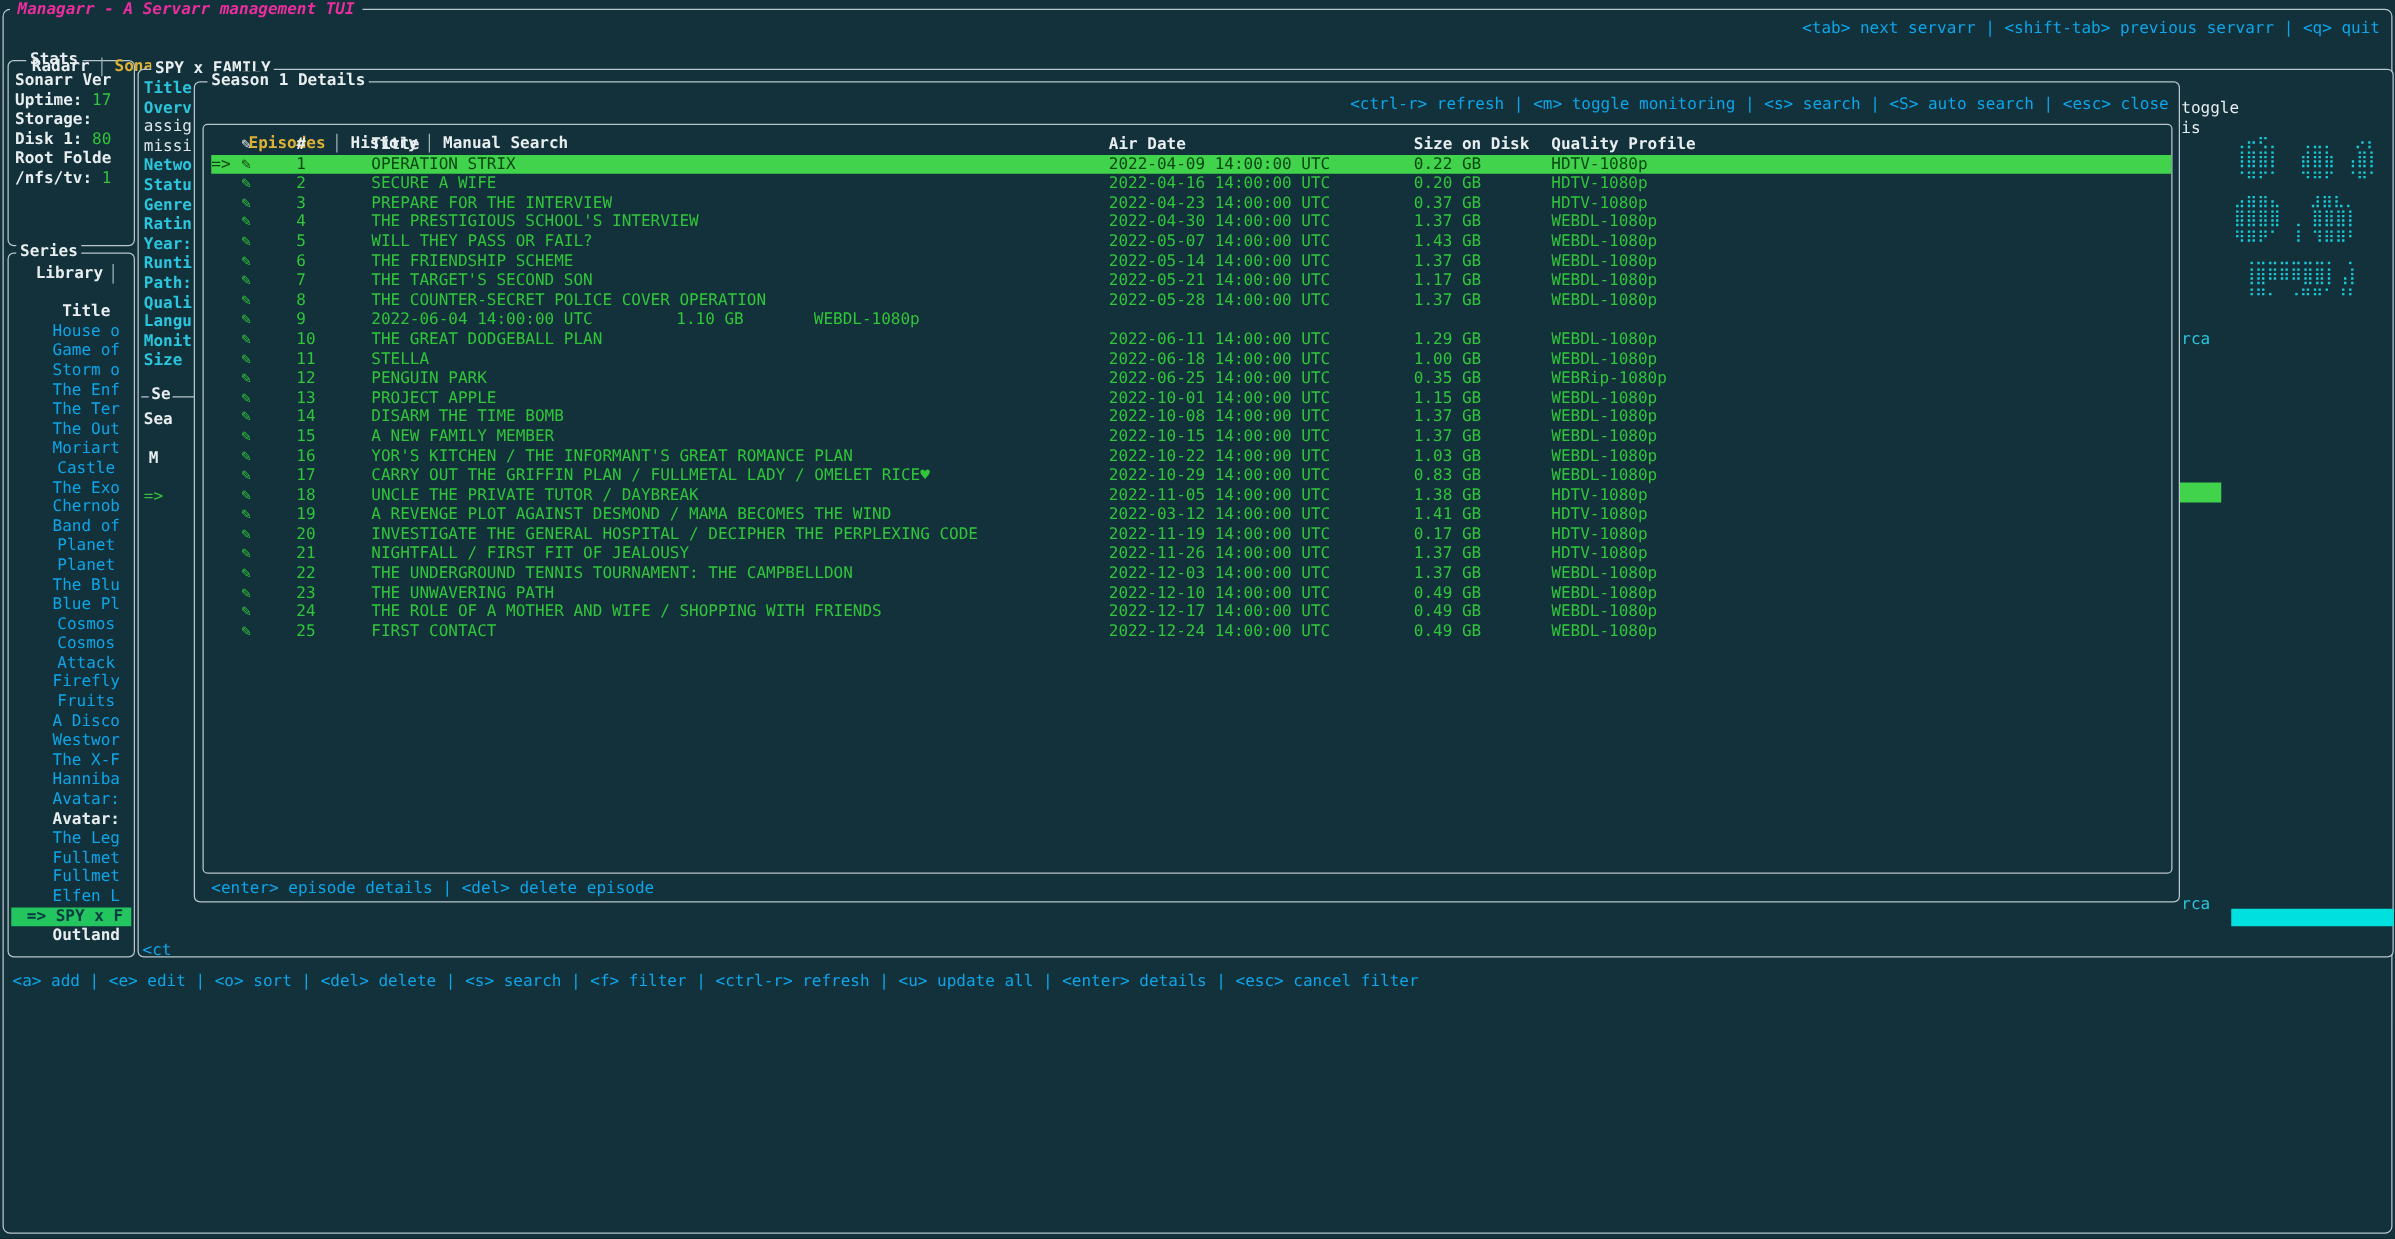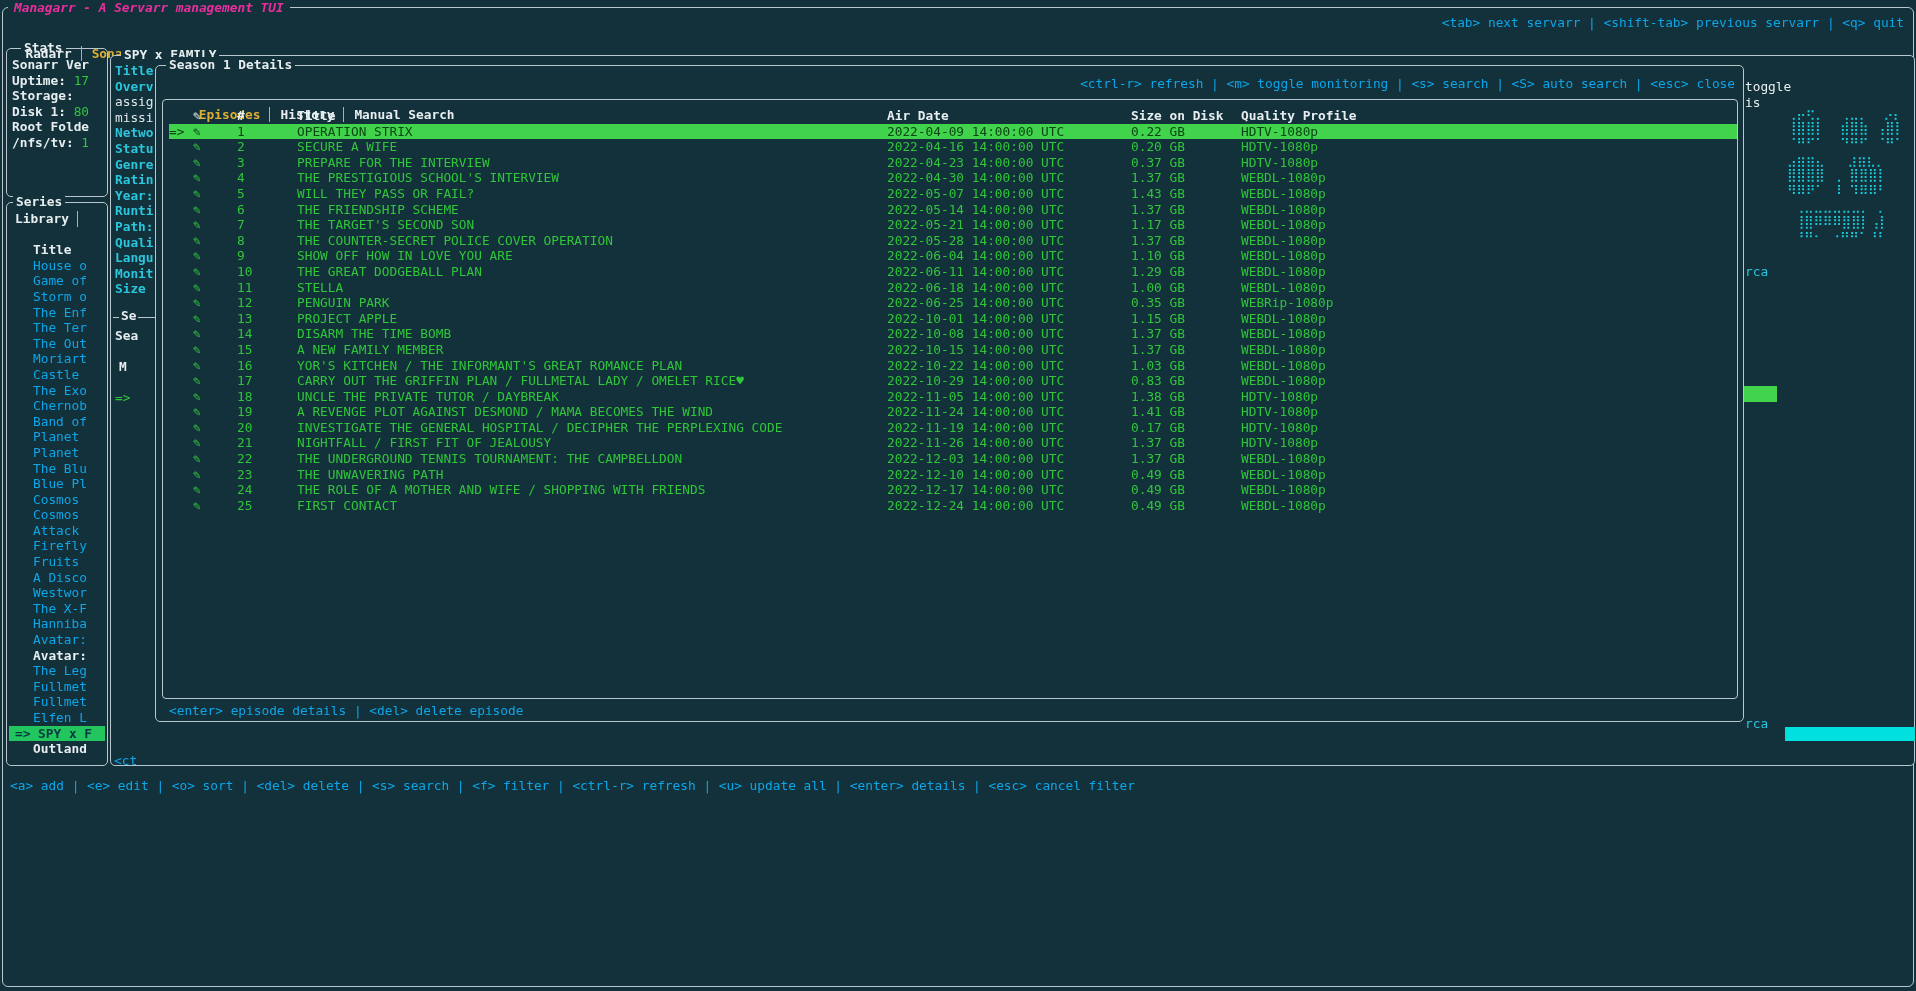--- a/index.html
+++ b/index.html
@@ -22,21 +22,21 @@
   .main-tab.active{color:#ddb036;}
   .main-tab + .main-tab{border-left:1px solid #9fb3b9;margin-left:9px;padding-left:10px;}
   .top-help{position:absolute;top:15px;right:12px;z-index:3;white-space:pre;}
   .panel{position:absolute;border:1px solid #b9c6cb;border-radius:5px;background:#12313a;}
   .panel-title{position:absolute;top:-9px;background:#12313a;padding:0 3px;font-weight:700;color:#e8eef0;white-space:pre;z-index:2;}
   
   .stats-body{padding:8px 4px 0 5px;}
   .stat-label{font-weight:700;color:#e8eef0;}
   .stat-value{color:#30c53a;}
   
-  .series-body{padding:8px 2px 0 2px;}
+  .series-body{padding:8px 2px 0 2px;text-align:center;}
   .library-tab{display:inline-block;font-weight:700;color:#e8eef0;padding:0 8px 0 6px;border-right:1px solid #9fb3b9;}
   .series-header{font-weight:700;color:#e8eef0;padding-left:24px;}
   .series-item{padding-left:24px;color:#0ea5e9;cursor:default;}
   .series-item.white{color:#e8eef0;font-weight:700;}
   .series-item.selected{padding-left:6px;background:#22c55e;color:#063a42;font-weight:700;}
   
   .window{z-index:4;}
   .strip{position:absolute;left:4px;top:7px;width:48px;overflow:hidden;}
   .strip-line.cyan{color:#2bc6dd;font-weight:700;}
   .strip-line.white{color:#dfe7ea;}
@@ -266,21 +266,20 @@
               <span class="cn">8</span>
               <span class="ct">THE COUNTER-SECRET POLICE COVER OPERATION</span>
               <span class="ca">2022-05-28 14:00:00 UTC</span>
               <span class="cs">1.37 GB</span>
               <span class="cq">WEBDL-1080p</span>
             </div>
             <div class="ep-row">
               <span class="cm"></span>
               <span class="cp">✎</span>
               <span class="cn">9</span>
-              <span class="ct">SHOW OFF HOW IN LOVE YOU ARE</span>
               <span class="ca">2022-06-04 14:00:00 UTC</span>
               <span class="cs">1.10 GB</span>
               <span class="cq">WEBDL-1080p</span>
             </div>
             <div class="ep-row">
               <span class="cm"></span>
               <span class="cp">✎</span>
               <span class="cn">10</span>
               <span class="ct">THE GREAT DODGEBALL PLAN</span>
               <span class="ca">2022-06-11 14:00:00 UTC</span>
@@ -357,21 +356,21 @@
               <span class="ct">UNCLE THE PRIVATE TUTOR / DAYBREAK</span>
               <span class="ca">2022-11-05 14:00:00 UTC</span>
               <span class="cs">1.38 GB</span>
               <span class="cq">HDTV-1080p</span>
             </div>
             <div class="ep-row">
               <span class="cm"></span>
               <span class="cp">✎</span>
               <span class="cn">19</span>
               <span class="ct">A REVENGE PLOT AGAINST DESMOND / MAMA BECOMES THE WIND</span>
-              <span class="ca">2022-11-24 14:00:00 UTC</span>
+              <span class="ca">2022-03-12 14:00:00 UTC</span>
               <span class="cs">1.41 GB</span>
               <span class="cq">HDTV-1080p</span>
             </div>
             <div class="ep-row">
               <span class="cm"></span>
               <span class="cp">✎</span>
               <span class="cn">20</span>
               <span class="ct">INVESTIGATE THE GENERAL HOSPITAL / DECIPHER THE PERPLEXING CODE</span>
               <span class="ca">2022-11-19 14:00:00 UTC</span>
               <span class="cs">0.17 GB</span>

